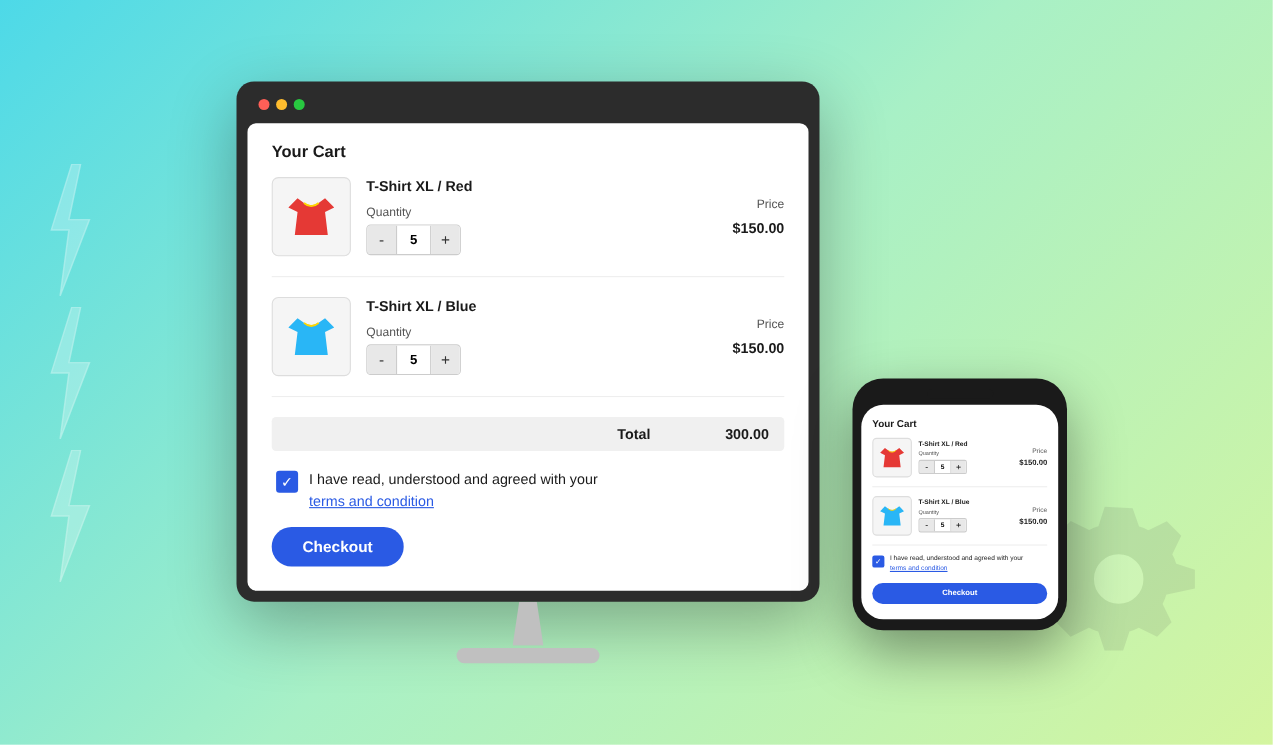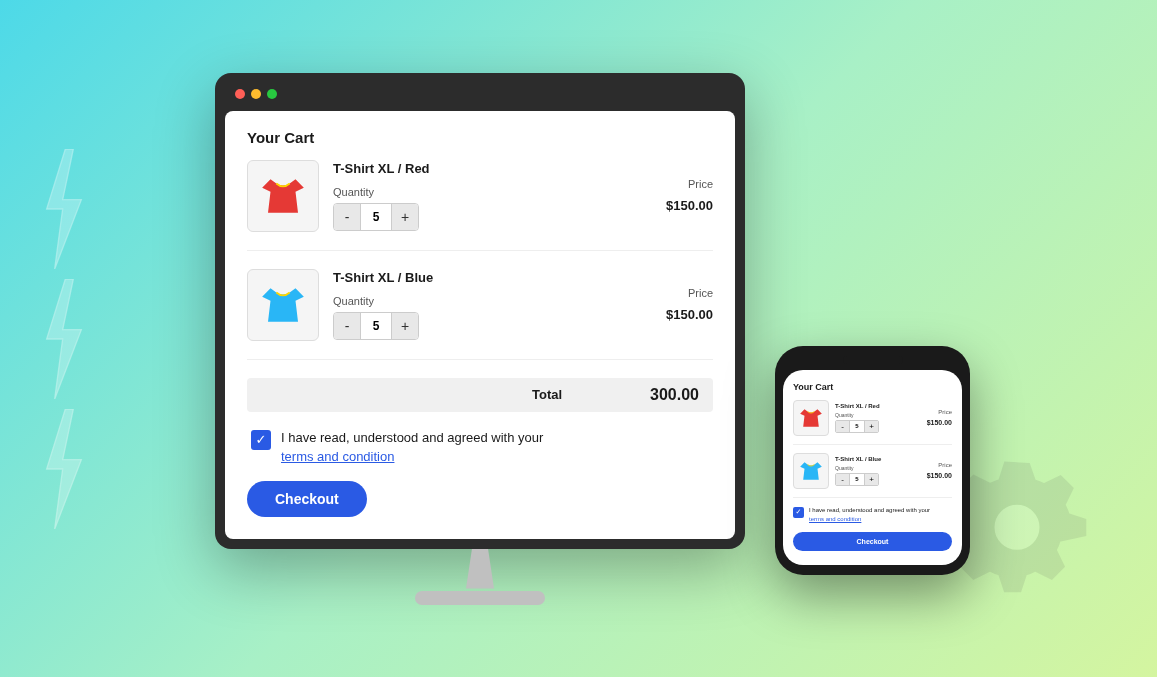--- a/index.html
+++ b/index.html
@@ -215,31 +215,31 @@
     }
 
     .total-row {
       display: flex;
       justify-content: flex-end;
       align-items: center;
       background: #f0f0f0;
       padding: 8px 14px;
       border-radius: 4px;
       margin-bottom: 16px;
-      gap: 88px;
+      gap: 68px;
     }
 
     .total-label {
       font-size: 13px;
       font-weight: 600;
       color: #1a1a1a;
     }
 
     .total-value {
-      font-size: 16px;
+      font-size: 13px;
       font-weight: 700;
       color: #1a1a1a;
     }
 
     .terms-row {
       display: flex;
       align-items: flex-start;
       gap: 10px;
       margin-bottom: 14px;
       padding: 0 4px;

